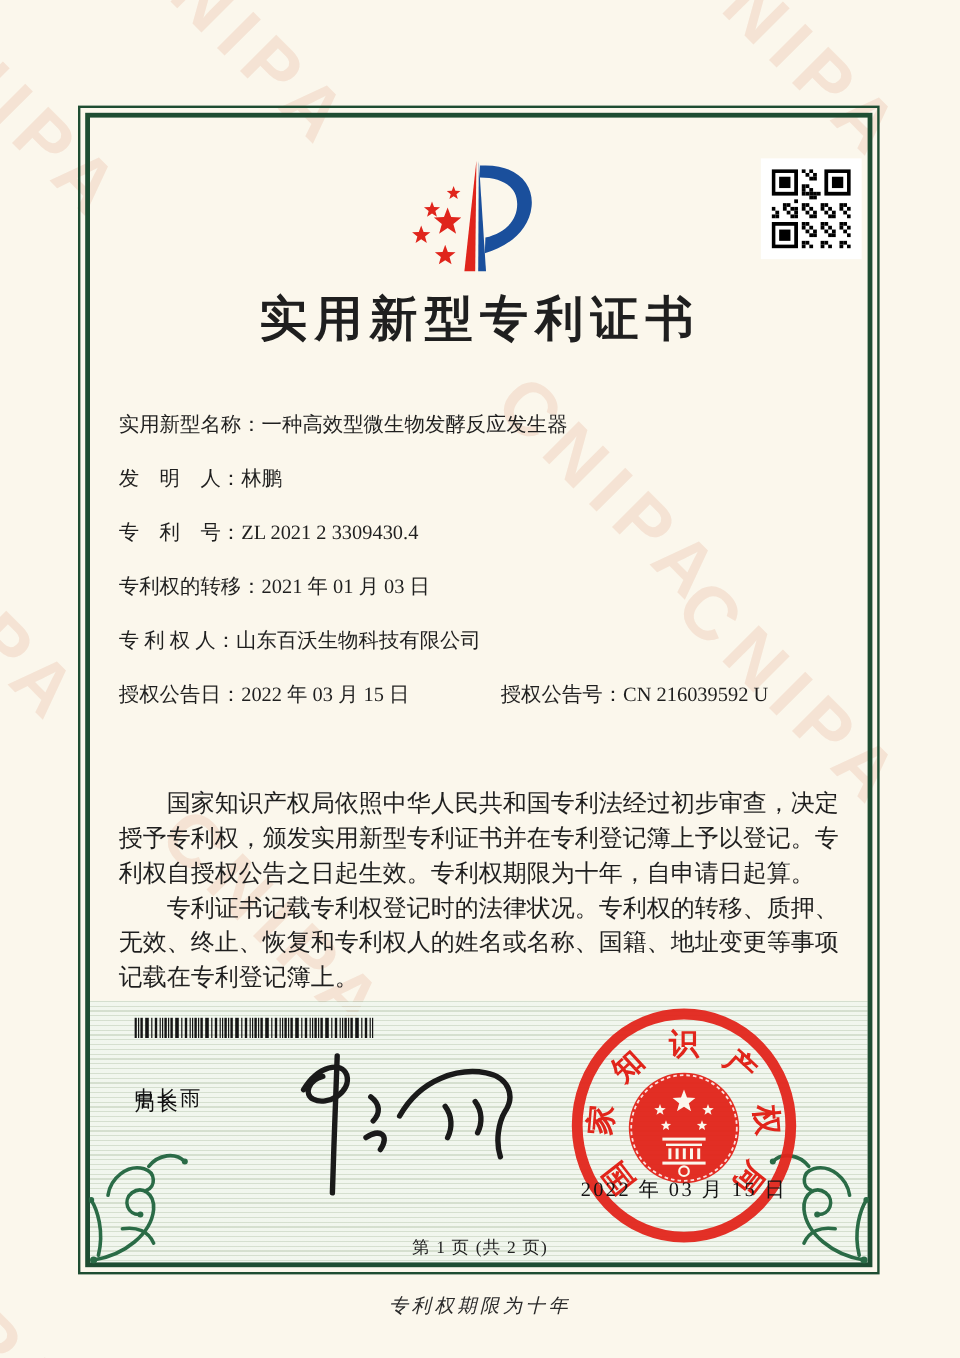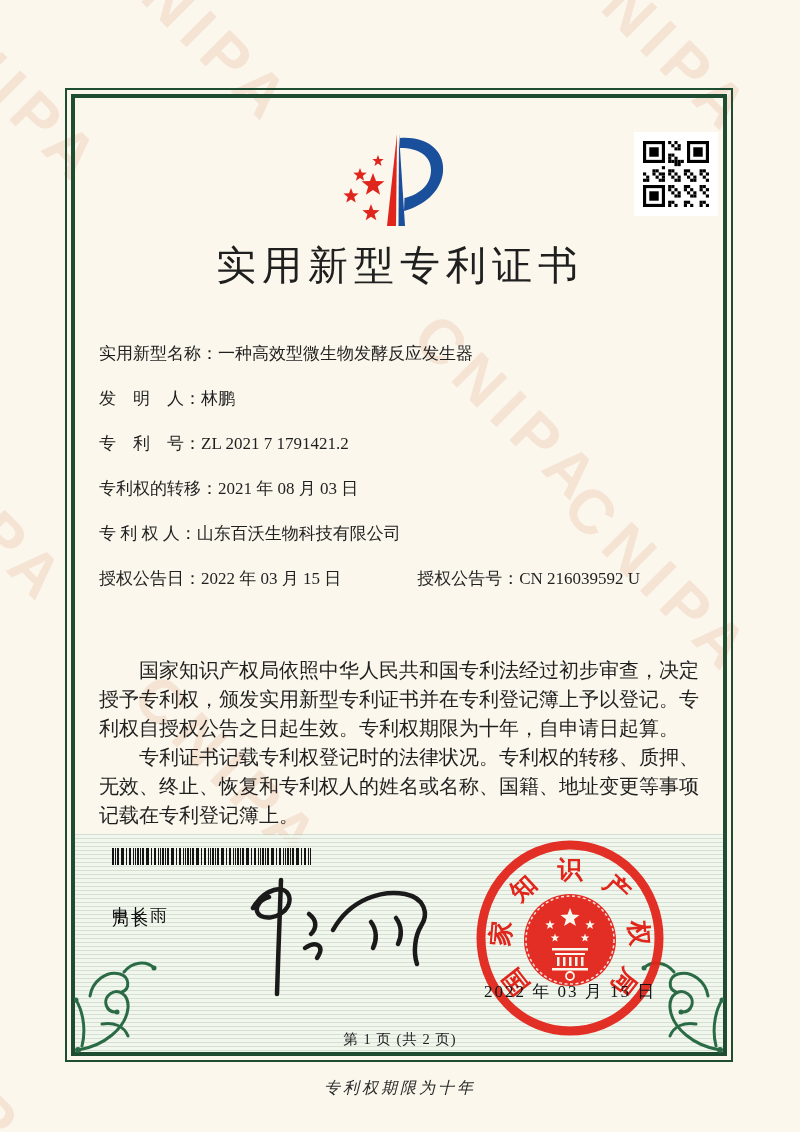--- a/index.html
+++ b/index.html
@@ -16,21 +16,21 @@
       border:4px solid #1E4D32;box-sizing:border-box;}
   
   .green-section{position:absolute;left:75px;top:834px;width:648px;height:218px;
       background:repeating-linear-gradient(180deg,rgba(126,168,140,0.30) 0px,rgba(126,168,140,0.30) 1px,
       rgba(240,246,238,0.9) 1px,rgba(240,246,238,0.9) 4px);}
   .cert-no{position:absolute;left:98px;top:130px;font-size:17px;letter-spacing:1.5px;}
   .logo{position:absolute;left:338px;top:126px;width:132px;height:108px;}
   .qr-box{position:absolute;left:634px;top:132px;width:84px;height:84px;background:#fff;
       display:flex;align-items:center;justify-content:center;}
   .title{position:absolute;left:0;right:0;top:238px;text-align:center;
-      font-size:40px;font-weight:normal;letter-spacing:6px;}
+      font-size:40px;font-weight:bold;letter-spacing:6px;}
   .fields{position:absolute;left:99px;top:342px;width:610px;font-size:17px;}
   .frow{display:flex;line-height:24px;margin-bottom:21px;}
   .flabel{white-space:pre;}
   .fvalue{white-space:pre-wrap;}
   .frow-address{margin-bottom:2px;}
   .frow-address .fvalue{display:inline-block;max-width:452px;}
   .frow-grant{display:flex;line-height:24px;}
   .grant-pair2{margin-left:76px;}
   .paras{position:absolute;left:99px;top:656px;width:606px;font-size:20px;line-height:29px;
       }
@@ -229,25 +229,25 @@
     <div class="frow">
       <span class="flabel">实用新型名称：</span>
       <span class="fvalue">一种高效型微生物发酵反应发生器</span>
     </div>
     <div class="frow">
       <span class="flabel">发　明　人：</span>
       <span class="fvalue">林鹏</span>
     </div>
     <div class="frow">
       <span class="flabel">专　利　号：</span>
-      <span class="fvalue">ZL 2021 7 1791421.2</span>
+      <span class="fvalue">ZL 2021 2 3309430.4</span>
     </div>
     <div class="frow">
       <span class="flabel">专利权的转移：</span>
-      <span class="fvalue">2021 年 08 月 03 日</span>
+      <span class="fvalue">2021 年 01 月 03 日</span>
     </div>
     <div class="frow">
       <span class="flabel">专 利 权 人：</span>
       <span class="fvalue">山东百沃生物科技有限公司</span>
     </div>
     <div class="frow-grant">
       <span>
         <span class="flabel">授权公告日：</span><span class="fvalue">2022 年 03 月 15 日</span>
       </span>
       <span class="grant-pair2">

